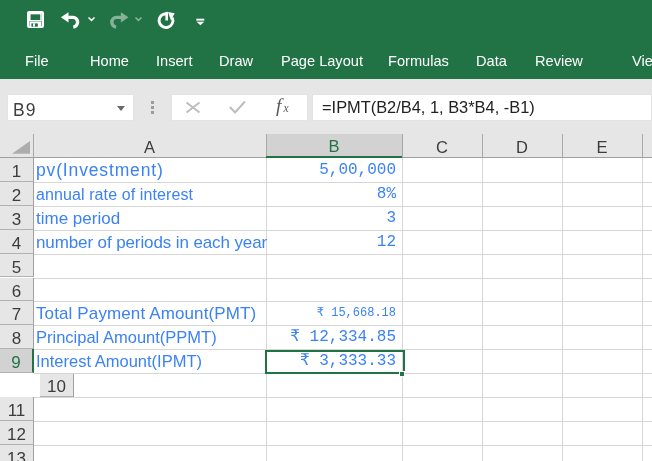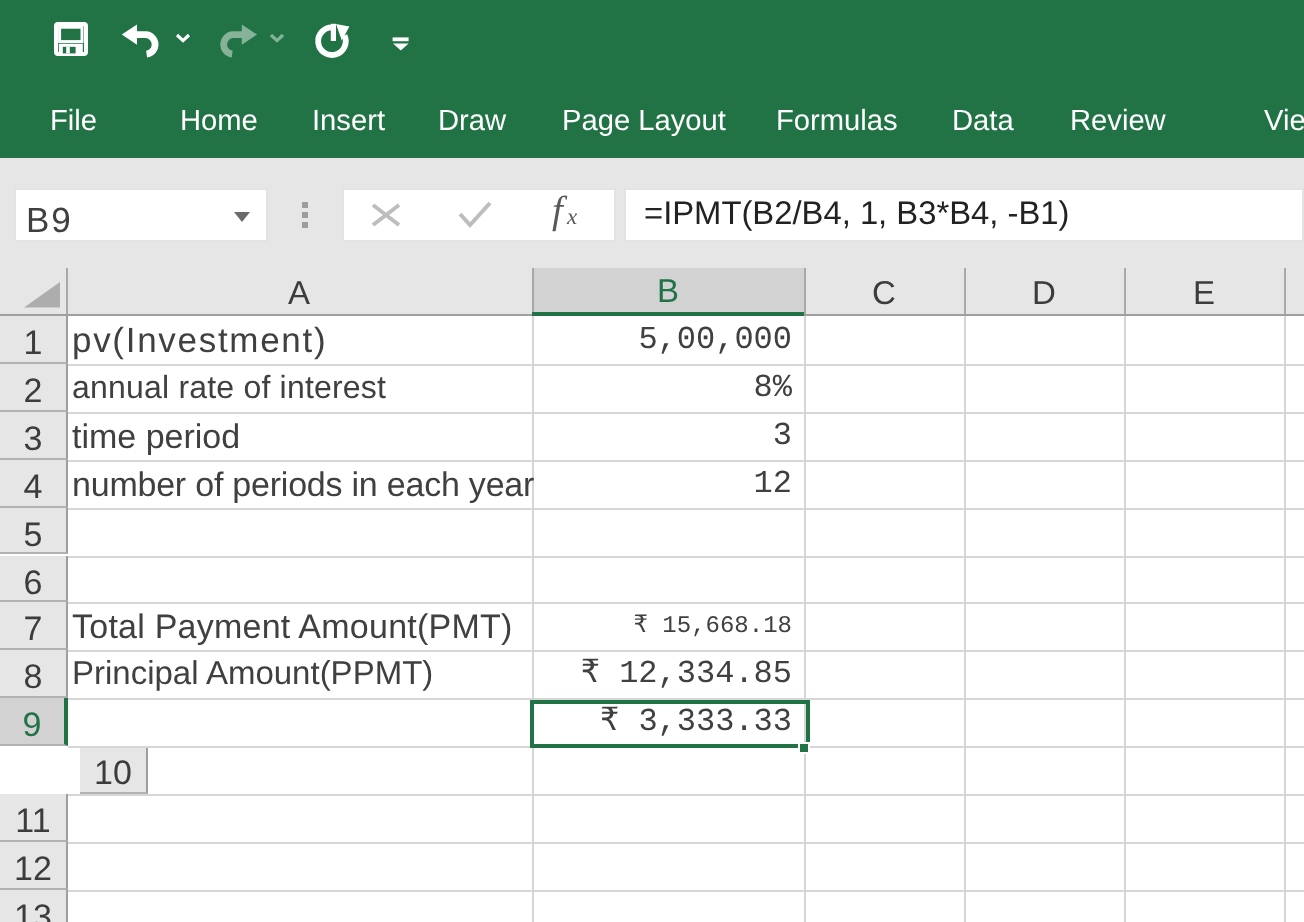--- a/index.html
+++ b/index.html
@@ -24,21 +24,21 @@
 
   
   #grid { position:absolute; left:0; top:134px; width:652px; height:327px; background:#fff; }
   .hcell { position:absolute; top:0; height:24px; background:#e6e6e6; color:#3c3c3c;
     font-size:16.5px; text-align:center; line-height:27px; }
   .rowh { position:absolute; left:0; width:34px; background:#e6e6e6; color:#3c3c3c;
     font-size:17px; text-align:center;
     border-right:1px solid #9f9f9f; border-bottom:1px solid #b2b2b2; }
   .gl-v { position:absolute; width:1px; background:#d6d6d6; top:24px; }
   .gl-h { position:absolute; height:1px; background:#d6d6d6; left:34px; }
-  .cell { position:absolute; font-size:15px; color:#404040; white-space:nowrap; overflow:hidden; }
+  .cell { position:absolute; font-size:15px; color:#3b82f6; white-space:nowrap; overflow:hidden; }
   .la { padding-left:2px; }
   .ra { text-align:right; padding-right:6px;font-family:Liberation Mono, monospace; }
 </style>
 </head>
 <body>
 <div id="app">
 
   <div id="ribbon">
 
     <svg class="abs" style="left:0;top:0" width="230" height="40" viewBox="0 0 230 40">
@@ -151,20 +151,21 @@
       <div class="gl-h" style="top:239.1px;width:618px"></div>
       <div class="gl-h" style="top:263px;width:618px"></div>
       <div class="gl-h" style="top:286.9px;width:618px"></div>
       <div class="gl-h" style="top:310.79999999999995px;width:618px"></div>
       <div class="cell la" style="left:34px;top:24px;width:300px;height:23.9px;line-height:25.9px;font-size:17.5px;letter-spacing:0.85px">pv(Investment)</div>
       <div class="cell la" style="left:34px;top:47.9px;width:300px;height:23.9px;line-height:25.9px;font-size:16px;letter-spacing:0.1px">annual rate of interest</div>
       <div class="cell la" style="left:34px;top:71.8px;width:300px;height:23.9px;line-height:25.9px;font-size:17px">time period</div>
       <div class="cell la" style="left:34px;top:95.69999999999999px;width:300px;height:23.9px;line-height:25.9px;font-size:17px;letter-spacing:-0.11px">number of periods in each year</div>
       <div class="cell la" style="left:34px;top:191.29999999999998px;width:300px;height:23.9px;line-height:25.9px;font-size:16.5px">Principal Amount(PPMT)</div>
       <div class="cell la" style="left:34px;top:167.39999999999998px;width:300px;height:23.9px;line-height:25.9px;font-size:17px;letter-spacing:0.12px">Total Payment Amount(PMT)</div>
+      <div class="cell la" style="left:34px;top:215.2px;width:300px;height:23.9px;line-height:25.9px;font-size:16.5px">Interest Amount(IPMT)</div>
       <div class="cell ra" style="left:267px;top:24px;width:135px;height:23.9px;line-height:25.9px;font-size:16px">5,00,000</div>
       <div class="cell ra" style="left:267px;top:47.9px;width:135px;height:23.9px;line-height:25.9px;font-size:16px">8%</div>
       <div class="cell ra" style="left:267px;top:71.8px;width:135px;height:23.9px;line-height:25.9px;font-size:16px">3</div>
       <div class="cell ra" style="left:267px;top:95.69999999999999px;width:135px;height:23.9px;line-height:25.9px;font-size:16px">12</div>
       <div class="cell ra" style="left:267px;top:167.39999999999998px;width:135px;height:23.9px;line-height:25.9px;font-size:12px">₹ 15,668.18</div>
       <div class="cell ra" style="left:267px;top:191.29999999999998px;width:135px;height:23.9px;line-height:25.9px;font-size:16px">₹ 12,334.85</div>
       <div class="cell ra" style="left:267px;top:215.2px;width:135px;height:23.9px;line-height:25.9px;font-size:16px">₹ 3,333.33</div>
       <div style="position:absolute;left:265px;top:215.5px;width:139.5px;height:24.799999999999997px;border:2px solid #217346"></div>
       <div style="position:absolute;left:265px;top:236.1px;width:141px;height:8px;"></div>
       <div style="position:absolute;left:398.5px;top:236.6px;width:6px;height:6px;background:#217346;border:1px solid #fff"></div>

